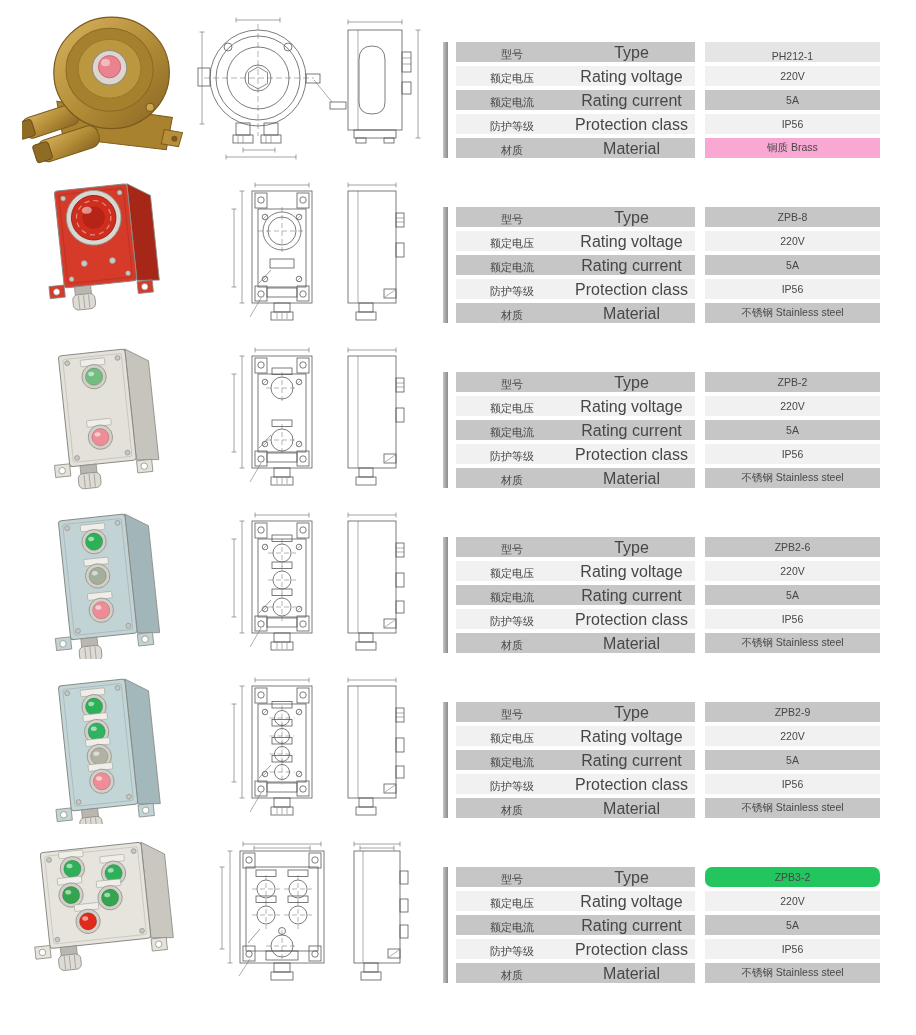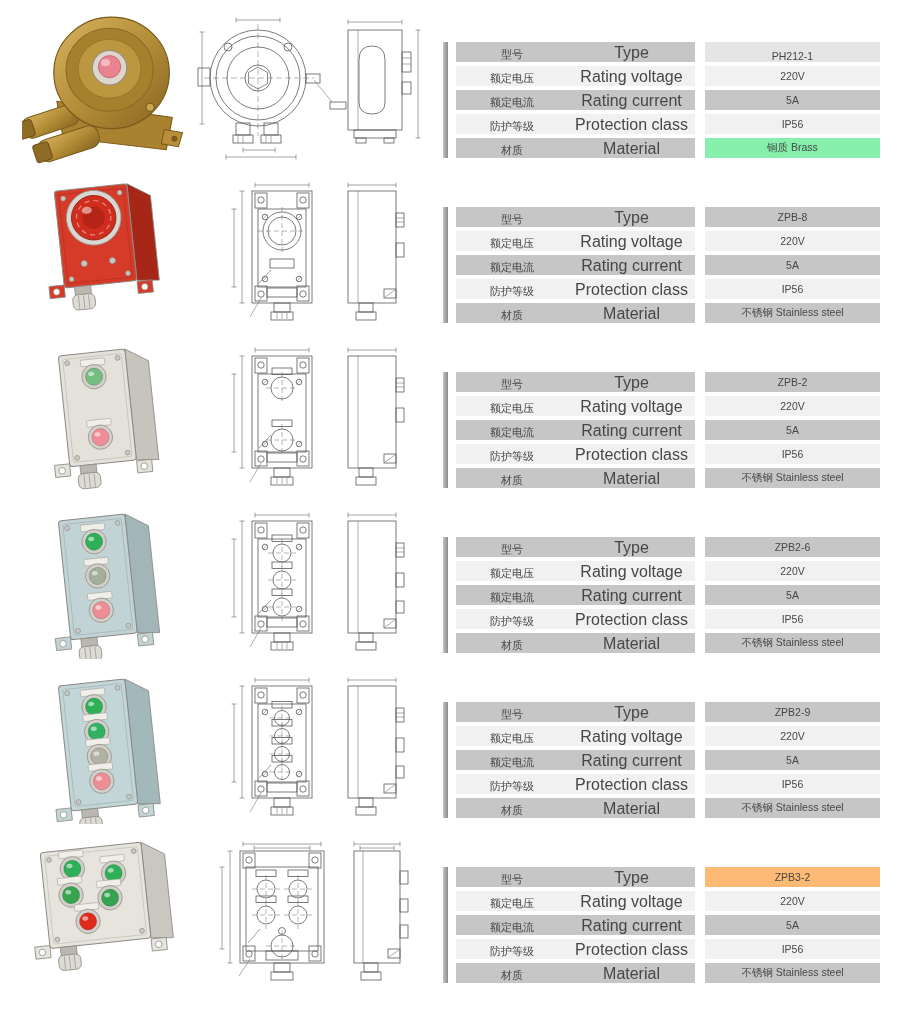--- a/index.html
+++ b/index.html
@@ -146,21 +146,21 @@
     <div class="spec-value-bar" style="background: rgb(241, 241, 241);">
       <span class="val">IP56</span>
     </div>
   </div>
 
   <div class="spec-row">
     <div class="spec-label-bar" style="background: rgb(198, 198, 198);">
       <span class="cn">材质</span>
       <span class="en">Material</span>
     </div>
-    <div class="spec-value-bar" style="background: #86efac;">
+    <div class="spec-value-bar" style="background: #f9a8d4;">
       <span class="val">铜质 Brass</span>
     </div>
   </div>
 </div>
   </div>
 
   <div class="product-row" style="top: 165px;">
     <div class="photo-wrap">
           <svg viewBox="0 0 165 150" width="168" height="152">
             <g transform="rotate(-6 74 75)">
@@ -871,21 +871,21 @@
             <line x1="198" y1="4.5" x2="198" y2="9.5" stroke="#5a5a5a" stroke-width="0.55"></line>
           </svg>
         </div>
     <div class="divider-bar"></div>
     <div class="spec-table">
   <div class="spec-row">
     <div class="spec-label-bar" style="background: rgb(198, 198, 198);">
       <span class="cn">型号</span>
       <span class="en">Type</span>
     </div>
-    <div class="spec-value-bar" style="background: #fdba74;">
+    <div class="spec-value-bar" style="background: #22c55e; border-radius: 7px;">
       <span class="val">ZPB3-2</span>
     </div>
   </div>
 
   <div class="spec-row">
     <div class="spec-label-bar" style="background: rgb(241, 241, 241);">
       <span class="cn">额定电压</span>
       <span class="en">Rating voltage</span>
     </div>
     <div class="spec-value-bar" style="background: rgb(241, 241, 241);">

